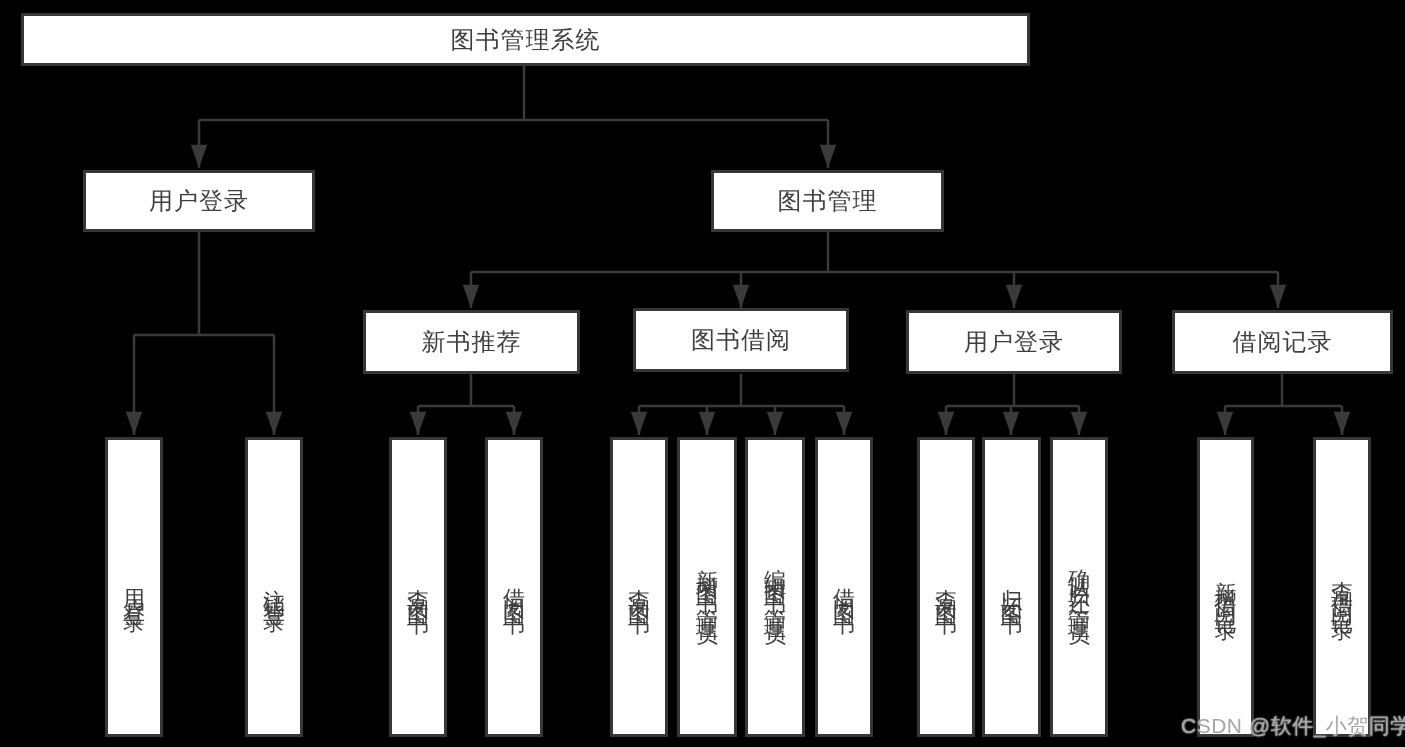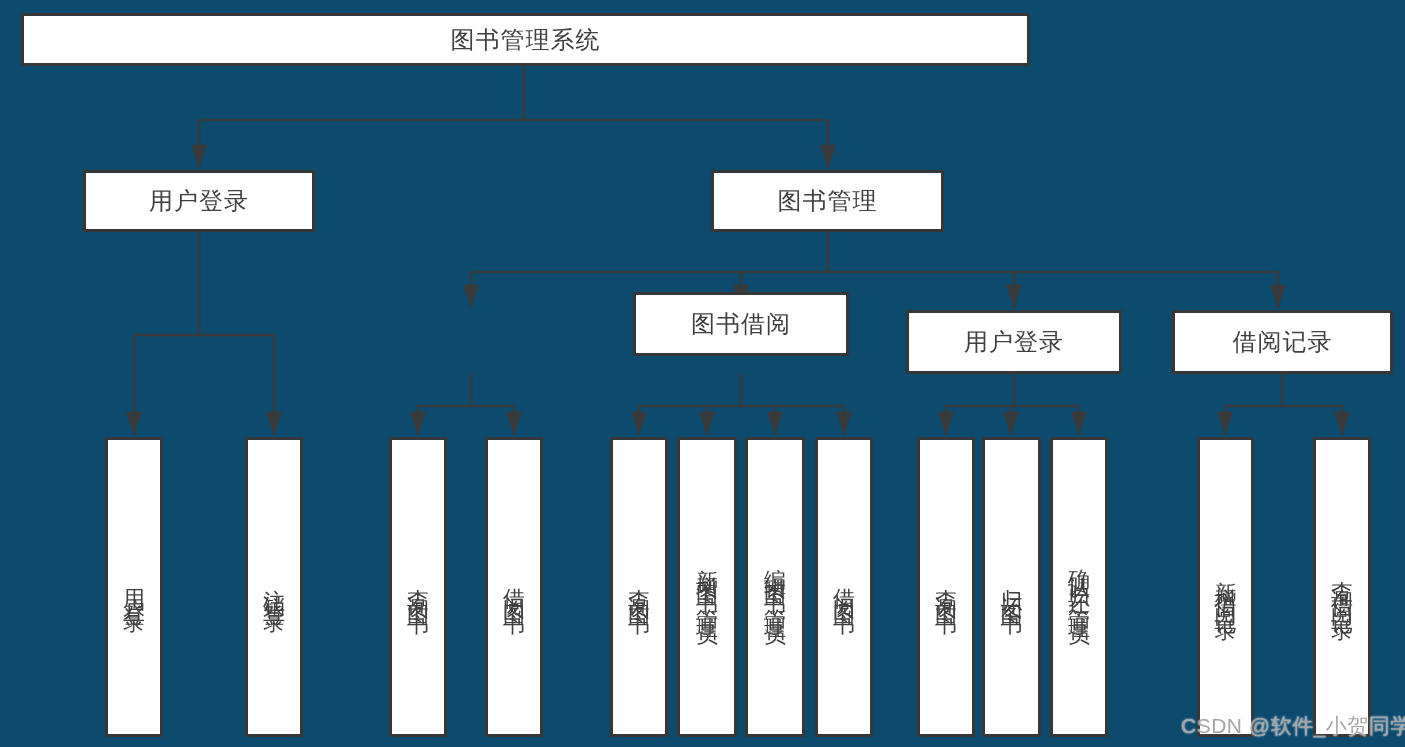--- a/index.html
+++ b/index.html
@@ -1,19 +1,19 @@
 <!DOCTYPE html>
 <html><head>
 <meta charset="utf-8">
 <style>
   html,body{margin:0;padding:0;background:#ffffff;}
   #stage{
     position:relative;
     width:1405px;height:747px;
-    background:#0c4a6e;
+    background:#000000;
     font-family:"Liberation Sans","DejaVu Sans",sans-serif;
     overflow:hidden;
   }
   #wires{position:absolute;left:0;top:0;width:1405px;height:747px;}
   .box{
     position:absolute;
     box-sizing:border-box;
     border:3px solid #373737;
     background:#ffffff;
     display:flex;align-items:center;justify-content:center;
@@ -116,21 +116,24 @@
     <span>图书管理系统</span>
   </div>
 
   <div class="box h" style="left:83px;top:170px;width:232px;height:62px">
     <span>用户登录</span>
   </div>
   <div class="box h" style="left:711px;top:170px;width:233px;height:62px">
     <span>图书管理</span>
   </div>
 
-  <div class="box h" style="left:633px;top:292px;width:216px;height:64px">
+  <div class="box h" style="left:363px;top:310px;width:217px;height:64px">
+    <span>新书推荐</span>
+  </div>
+  <div class="box h" style="left:633px;top:308px;width:216px;height:64px">
     <span>图书借阅</span>
   </div>
   <div class="box h" style="left:906px;top:310px;width:216px;height:64px">
     <span>用户登录</span>
   </div>
   <div class="box h" style="left:1172px;top:310px;width:221px;height:64px">
     <span>借阅记录</span>
   </div>
 
   <div class="box v" style="left:105px;top:437px;width:58px;height:300px">

